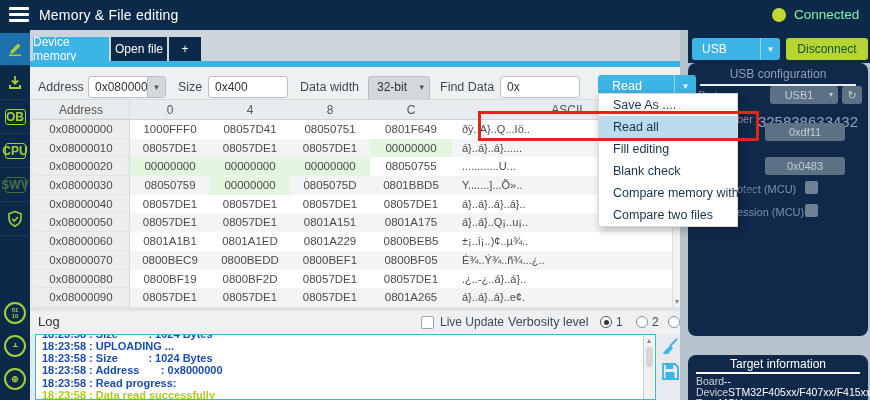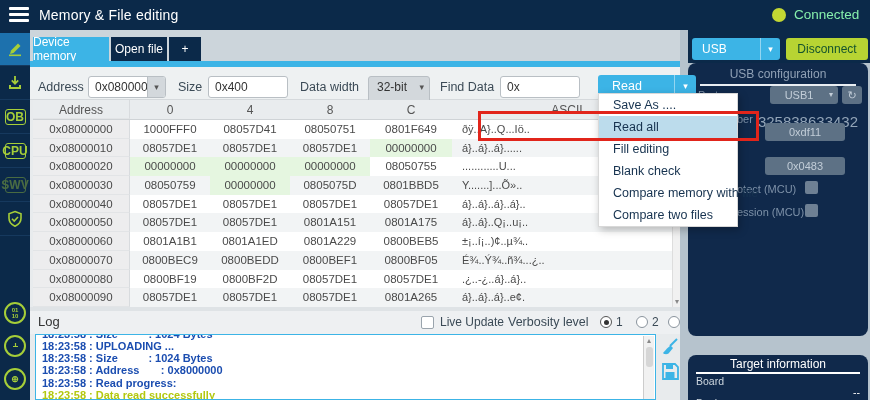--- a/index.html
+++ b/index.html
@@ -88,21 +88,21 @@
   .disc-btn { position:absolute; left:106px; top:8px; width:82px; height:22px; background:#b7d433; border-radius:3px; color:#14532d; font-size:12px; text-align:center; line-height:22px; cursor:pointer; }
 
   .navybox { position:absolute; left:8px; width:180px; background:#10294b; border-radius:8px; }
   .box-title { text-align:center; font-size:12px; }
   .underline { position:absolute; height:2px; background:#e8edf2; }
   .gfield { position:absolute; height:18px; background:#5d7185; border-radius:3px; color:#c2cdd8; font-size:11px; line-height:18px; text-align:center; cursor:pointer; }
   .gfrag { position:absolute; color:#7d91a8; font-size:11px; }
   .gval { position:absolute; color:#93a5b8; font-size:15px; }
   .gcheck { position:absolute; width:13px; height:13px; background:#6e8094; border-radius:2px; cursor:pointer; }
 
-  .ti-row { display:flex; justify-content:flex-start; padding:0 8px; font-size:10.5px; line-height:11px;flex-direction:column; }
+  .ti-row { display:flex; justify-content:flex-start; padding:0 8px; font-size:10.5px; line-height:11px; }
   .ti-row .k { color:#cdd6de; }
   .ti-row .v { color:#fff; text-align:right; }
 
   
   .menu { position:absolute; left:598px; top:93px; width:140px; background:#fff; border:1px solid #d8d8d8; box-shadow:2px 3px 8px rgba(0,0,0,.25); z-index:20; }
   .menu-item { height:22px; line-height:22px; padding-left:14px; font-size:12.5px; color:#16324f; cursor:pointer; white-space:nowrap; }
   .menu-item.hl { background:#bcdcec; }
 
   .red-rect { position:absolute; left:478px; top:111px; width:281px; height:30px; border:3px solid #e1251b; z-index:30; pointer-events:none; }
 

